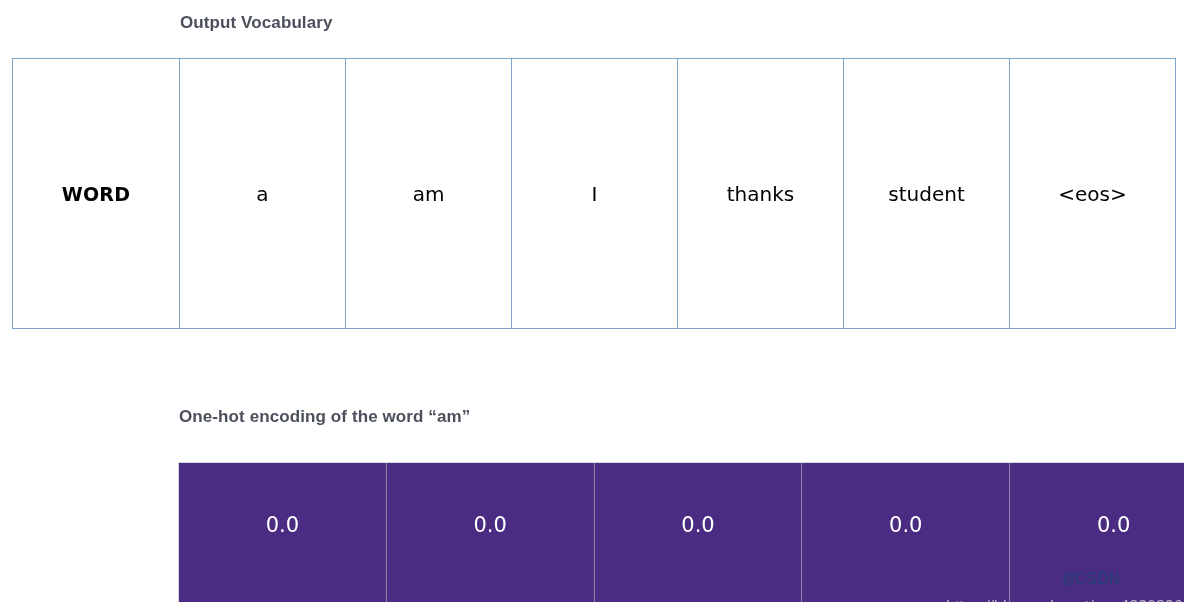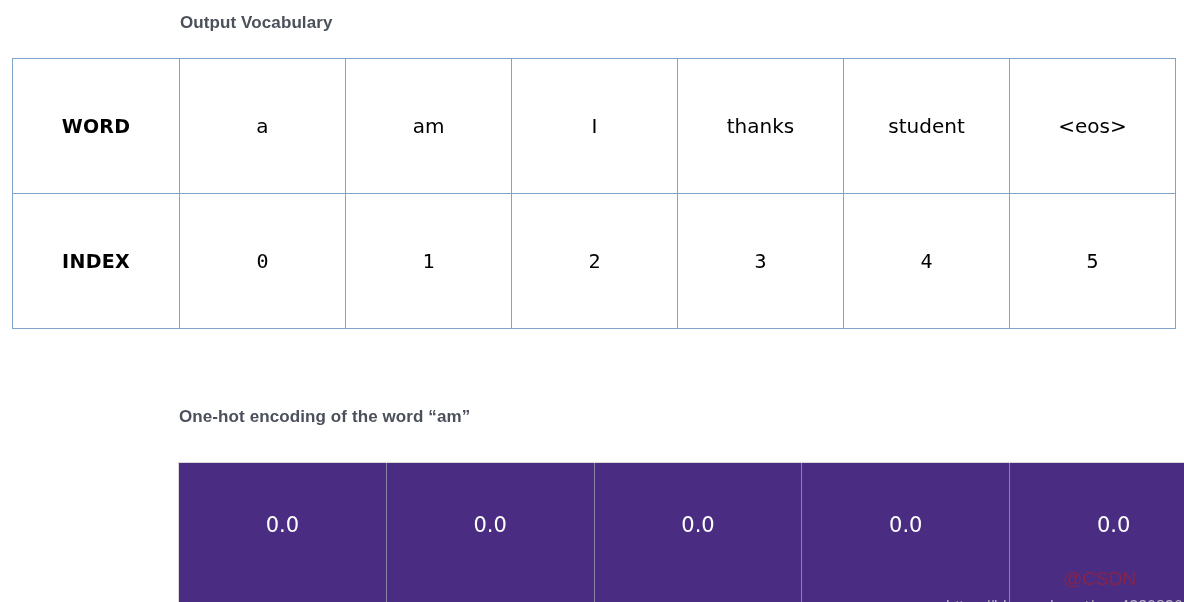--- a/index.html
+++ b/index.html
@@ -104,52 +104,43 @@
     font-size: 16px;
     color: #b9b3cb;
     white-space: nowrap;
     pointer-events: none;
     margin-top: 28px;
   }
   #watermark-badge {
     position: absolute;
     left: 1063px;
     top: 568px;
-    font-family: Liberation Sans, sans-serif;
+    font-family: Liberation Mono, monospace;
     font-size: 19px;
-    color: #b91c1c;
+    color: #0c4a6e;
     opacity: .55;
     white-space: nowrap;
     pointer-events: none;
   }
 </style>
 </head>
 <body>
 
 <div class="caption" id="vocab-title">Output Vocabulary</div>
 
 <table id="vocab-table">
   <tbody>
     <tr>
       <td class="rowhead col-head">WORD</td>
       <td class="col-cell">a</td>
       <td class="col-cell">am</td>
       <td class="col-cell">I</td>
       <td class="col-cell">thanks</td>
       <td class="col-cell">student</td>
       <td class="col-cell">&lt;eos&gt;</td>
-    </tr>
-    <tr>
-      <td class="rowhead col-head">INDEX</td>
-      <td class="idx col-cell">0</td>
-      <td class="idx col-cell">1</td>
-      <td class="idx col-cell">2</td>
-      <td class="idx col-cell">3</td>
-      <td class="idx col-cell">4</td>
-      <td class="idx col-cell">5</td>
     </tr>
   </tbody>
 </table>
 
 <div class="caption" id="onehot-title">One-hot encoding of the word “am”</div>
 
 <div id="onehot-bar">
   <div class="onehot-cell zero">
     <span class="val">0.0</span>
   </div>

